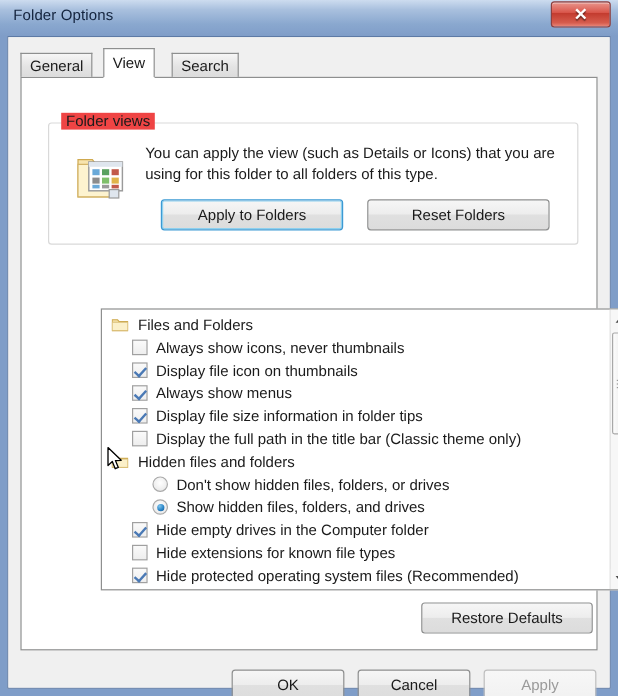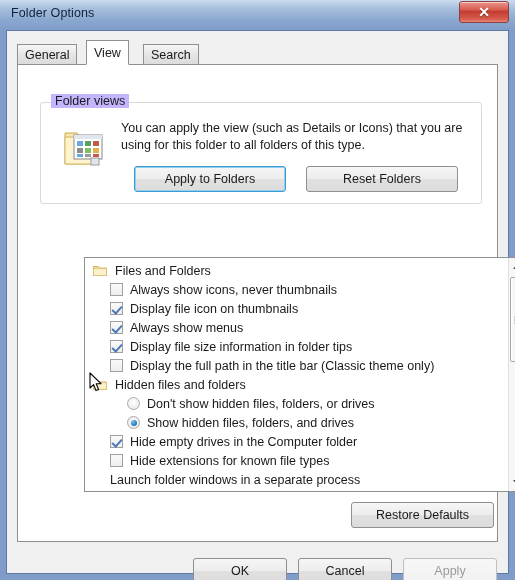--- a/index.html
+++ b/index.html
@@ -167,21 +167,21 @@
     width: 442px;
     height: 102px;
     box-sizing: border-box;
     border: 1px solid #d9d9d9;
     border-radius: 3px;
   }
   #folder-views-group .group-label {
     position: absolute;
     left: 10px;
     top: -9px;
-    background: #c4b5fd;
+    background: #ef4444;
     padding: 0 4px;
     font-size: 12.5px;
     color: #1a1a1a;
     white-space: nowrap;
   }
 
   #folder-view-icon {
     position: absolute;
     left: 20px;
     top: 20px;
@@ -531,20 +531,24 @@
             </div>
             <div class="list-row check">
               <span class="cb checked"></span>
               <span>Hide empty drives in the Computer folder</span>
             </div>
             <div class="list-row check">
               <span class="cb"></span>
               <span>Hide extensions for known file types</span>
             </div>
             <div class="list-row check">
+              <span class="cb checked"></span>
+              <span>Hide protected operating system files (Recommended)</span>
+            </div>
+            <div class="list-row check">
               <span>Launch folder windows in a separate process</span>
             </div>
           </div>
 
         <div id="list-scrollbar">
           <div class="sb-arrow up">
               <i></i>
             </div>
           <div id="sb-thumb">
             <div class="grip">

